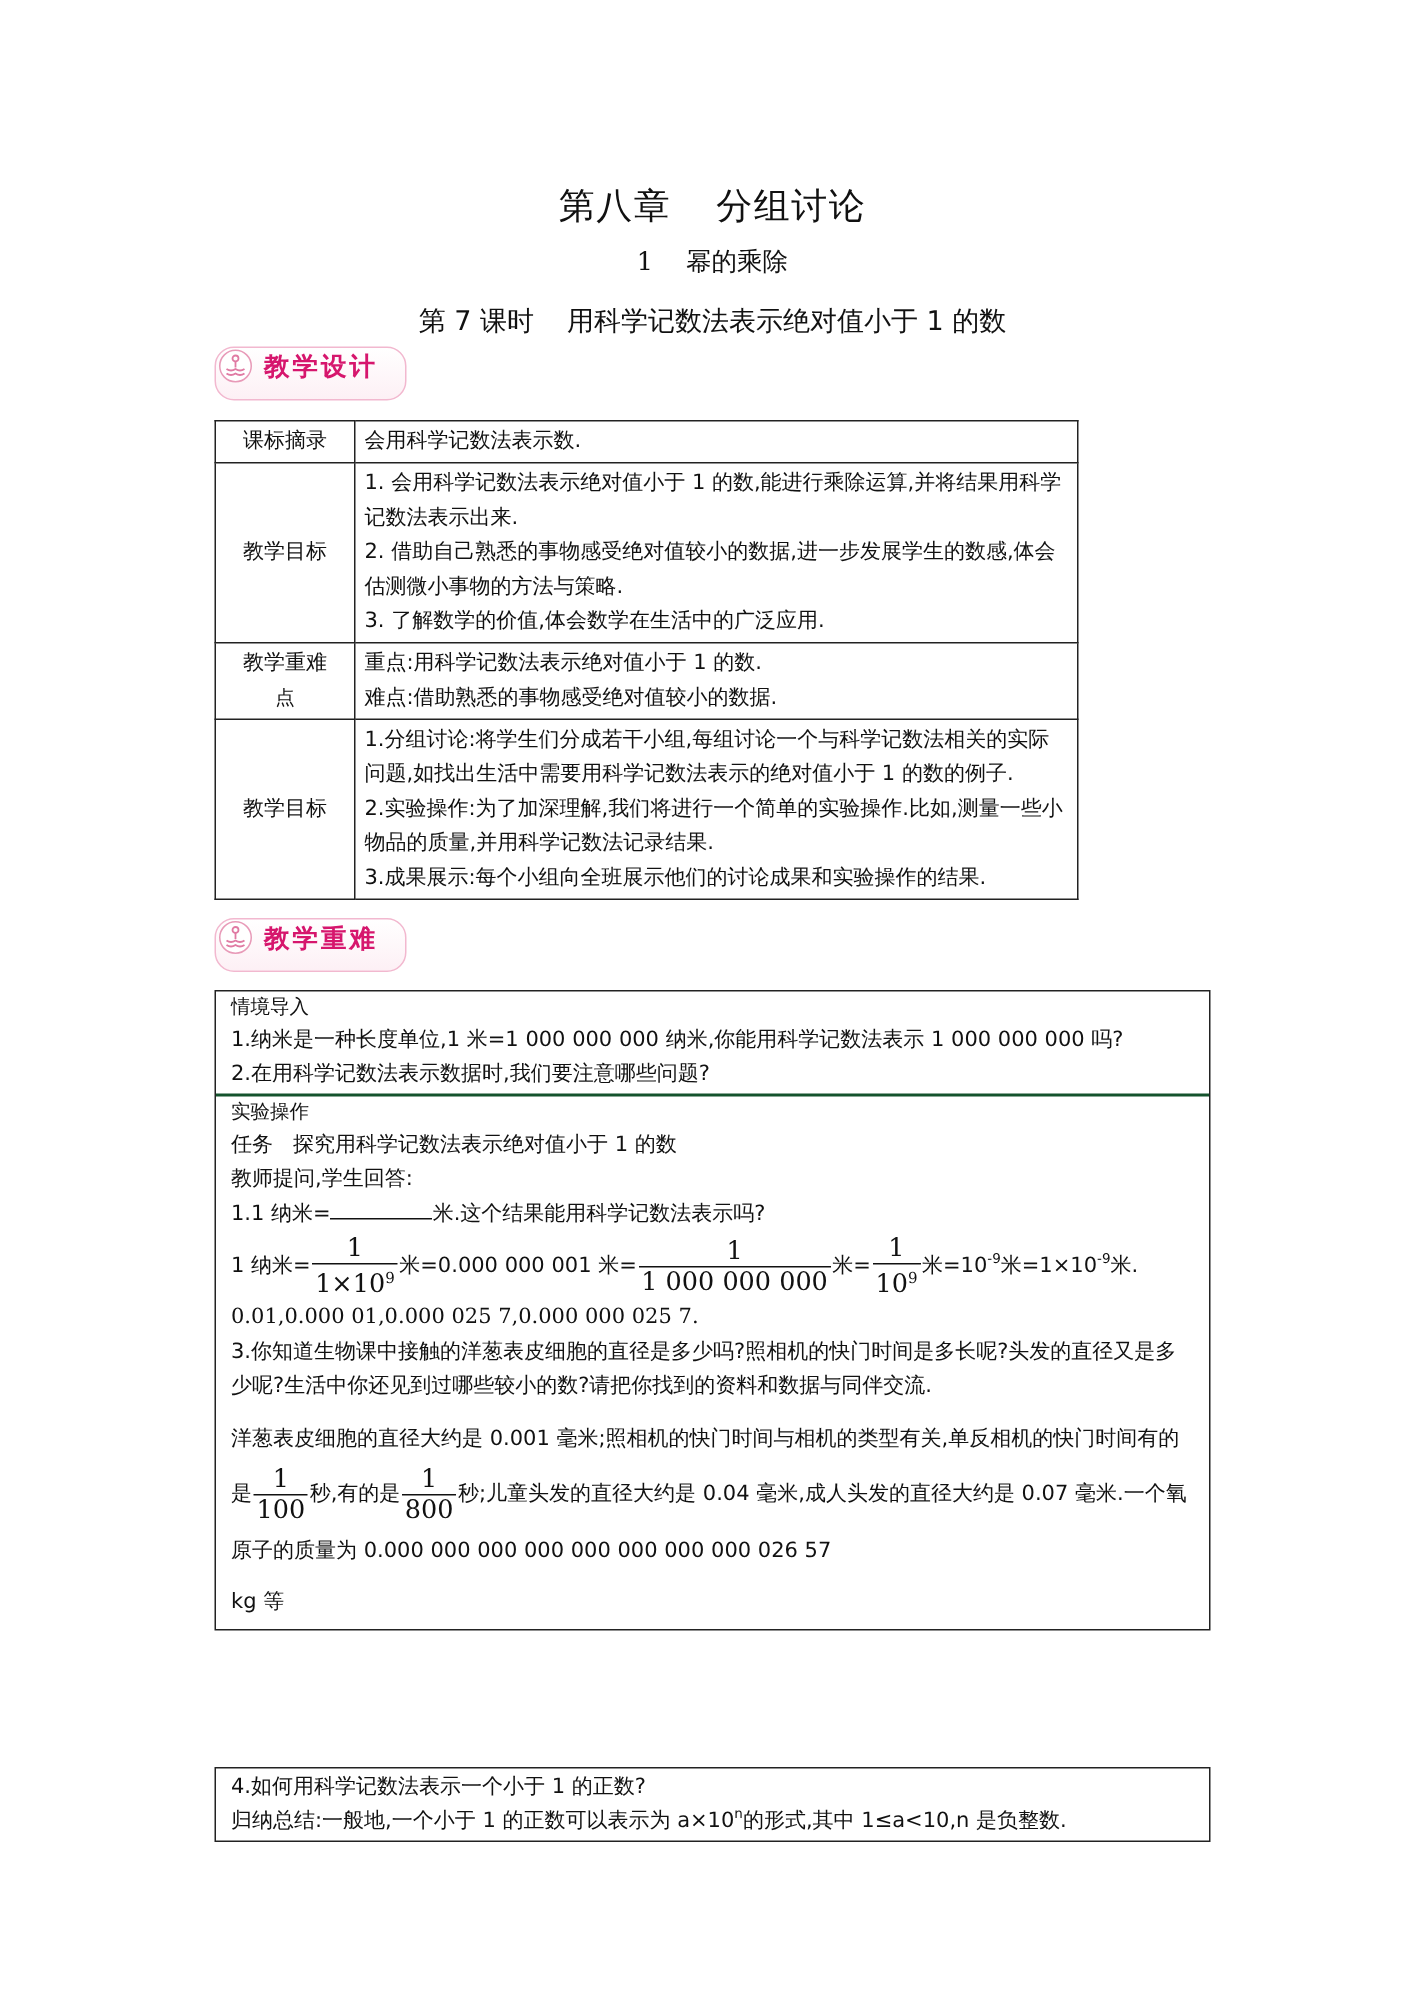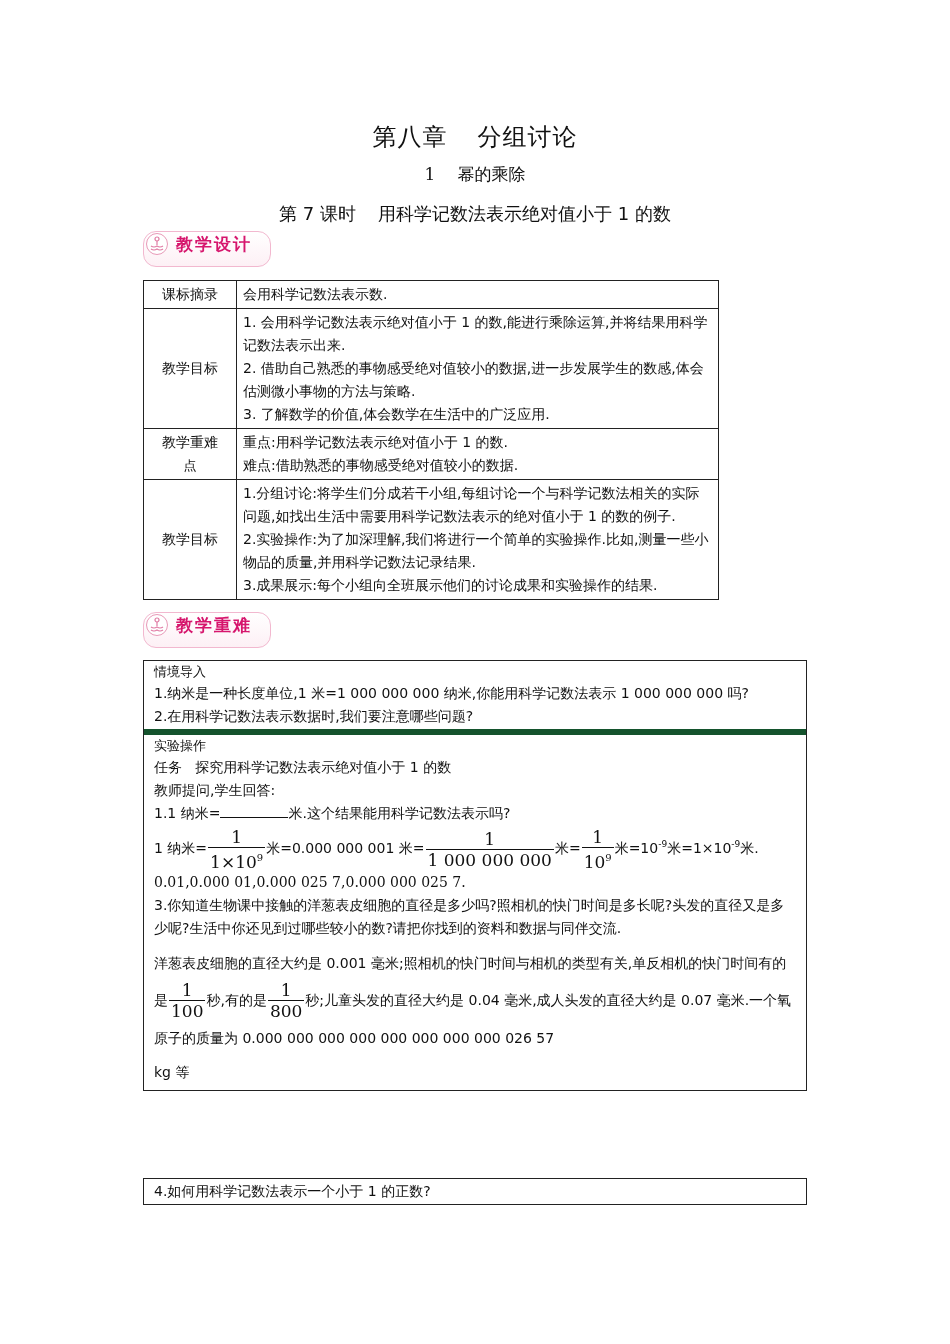--- a/index.html
+++ b/index.html
@@ -57,21 +57,21 @@
   table.design td.label {
     width: 84px; text-align: center; padding: 2px 4px; font-size: 14px;
   }
   table.design td.label .small { font-size: 13px; }
 
   .proc-box {
     position: absolute; left: 143px; width: 664px;
     border: 1px solid #222; box-sizing: border-box;
     font-family: "DejaVu Sans", sans-serif; font-size: 14px;
   }
-  .proc-box .cell { padding: 1px 10px; border-bottom: 6px solid #14532d; }
+  .proc-box .cell { padding: 1px 10px; border-bottom: 2px solid #14532d; }
   .proc-box .cell:last-child { border-bottom: none; }
   .line { line-height: 23px; white-space: nowrap; }
   .line.wrap { white-space: normal; }
   .subhead { font-size: 13px; line-height: 20px; }
   .num { font-family: "DejaVu Serif", serif; }
 
   .frac {
     display: inline-block; vertical-align: middle; text-align: center;
     font-family: "DejaVu Serif", serif; margin: 0 1px;
   }
@@ -178,14 +178,17 @@
     <div class="line wrap" style="line-height:34px; margin-top:6px;">
       <span>洋葱表皮细胞的直径大约是 0.001 毫米;照相机的快门时间与相机的类型有关,单反相机的快门时间有的是</span><span class="frac"><span class="n">1</span><span class="d">100</span></span><span>秒,有的是</span><span class="frac"><span class="n">1</span><span class="d">800</span></span><span>秒;儿童头发的直径大约是 0.04 毫米,成人头发的直径大约是 0.07 毫米.一个氧原子的质量为 0.000  000  000  000  000  000  000  000  026  57</span>
       <br><span>kg 等</span>
     </div>
   </div>
 </div>
 
 <div class="proc-box" style="top:1178px;">
   <div class="cell">
     <div class="line">4.如何用科学记数法表示一个小于 1 的正数?</div>
+    <div class="line">
+      <span>归纳总结:一般地,一个小于 1 的正数可以表示为 a×10</span><sup class="s">n</sup><span>的形式,其中 1≤a&lt;10,n 是负整数.</span>
+    </div>
   </div>
 </div>
 
 </body></html>

